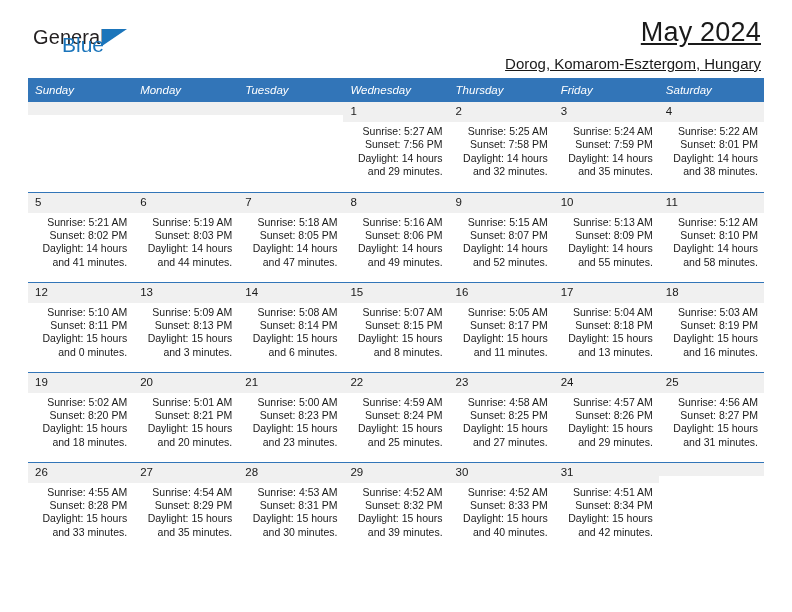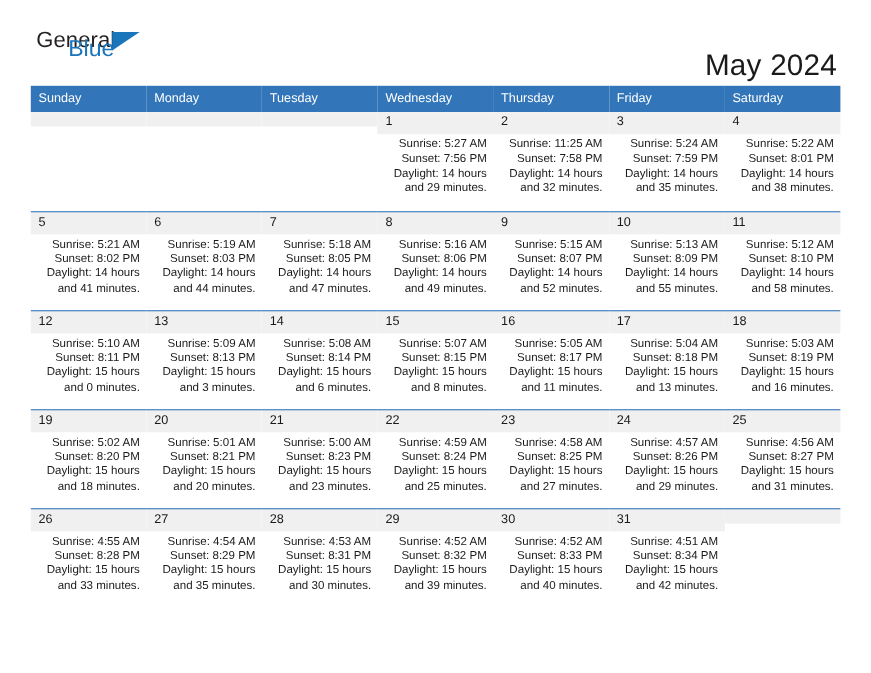--- a/index.html
+++ b/index.html
@@ -62,20 +62,21 @@
     left: 29px;
     top: 7px;
     font-size: 21px;
     color: #1b75bb;
     font-family: "Liberation Sans", sans-serif;
   }
 
   .titles {
     text-align: right;
     padding-right: 3px;
+    text-decoration: underline;
   }
   .cal-title {
     font-size: 27px;
     font-weight: normal;
     color: #1a1a1a;
     line-height: 30px;
     margin: 0;
     letter-spacing: .2px;
   }
   .cal-subtitle {
@@ -96,20 +97,21 @@
   .calendar th {
     background: #3275b8;
     color: #ffffff;
     font-weight: normal;
     font-size: 11.5px;
     text-align: left;
     padding: 6px 0 6px 7px;
     height: 20px;
     box-sizing: border-box;
     border: none;
+    font-style: italic;
   }
   .calendar td {
     vertical-align: top;
     padding: 0;
     border: none;
     border-top: 1px solid #3275b8;
     height: 90px;
     box-sizing: border-box;
     background: #ffffff;
   }
@@ -144,20 +146,21 @@
   <div class="topbar">
 
     <div class="logo">
       <span class="logo-general">General</span>
       <span class="logo-tri"></span>
       <span class="logo-blue">Blue</span>
     </div>
 
     <div class="titles">
       <h1 class="cal-title">May 2024</h1>
+      <h2 class="cal-subtitle">Dorog, Komarom-Esztergom, Hungary</h2>
     </div>
 
   </div>
 
   <table class="calendar">
     <thead>
       <tr id="hdr-row">
           <th>Sunday</th>
           <th>Monday</th>
           <th>Tuesday</th>
@@ -183,21 +186,21 @@
             <div class="cellbody">
               <div>Sunrise: 5:27 AM</div>
               <div>Sunset: 7:56 PM</div>
               <div>Daylight: 14 hours</div>
               <div>and 29 minutes.</div>
             </div>
           </td>
           <td>
             <div class="daynum">2</div>
             <div class="cellbody">
-              <div>Sunrise: 11:25 AM</div>
+              <div>Sunrise: 5:25 AM</div>
               <div>Sunset: 7:58 PM</div>
               <div>Daylight: 14 hours</div>
               <div>and 32 minutes.</div>
             </div>
           </td>
           <td>
             <div class="daynum">3</div>
             <div class="cellbody">
               <div>Sunrise: 5:24 AM</div>
               <div>Sunset: 7:59 PM</div>

